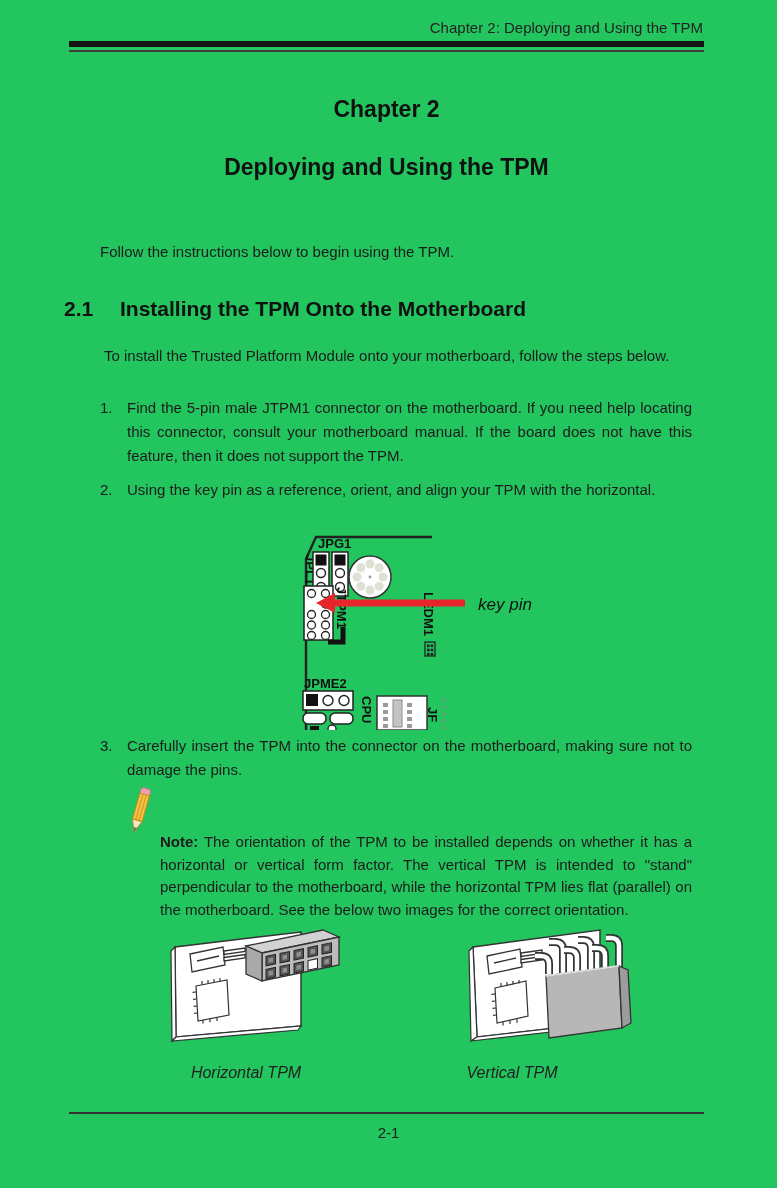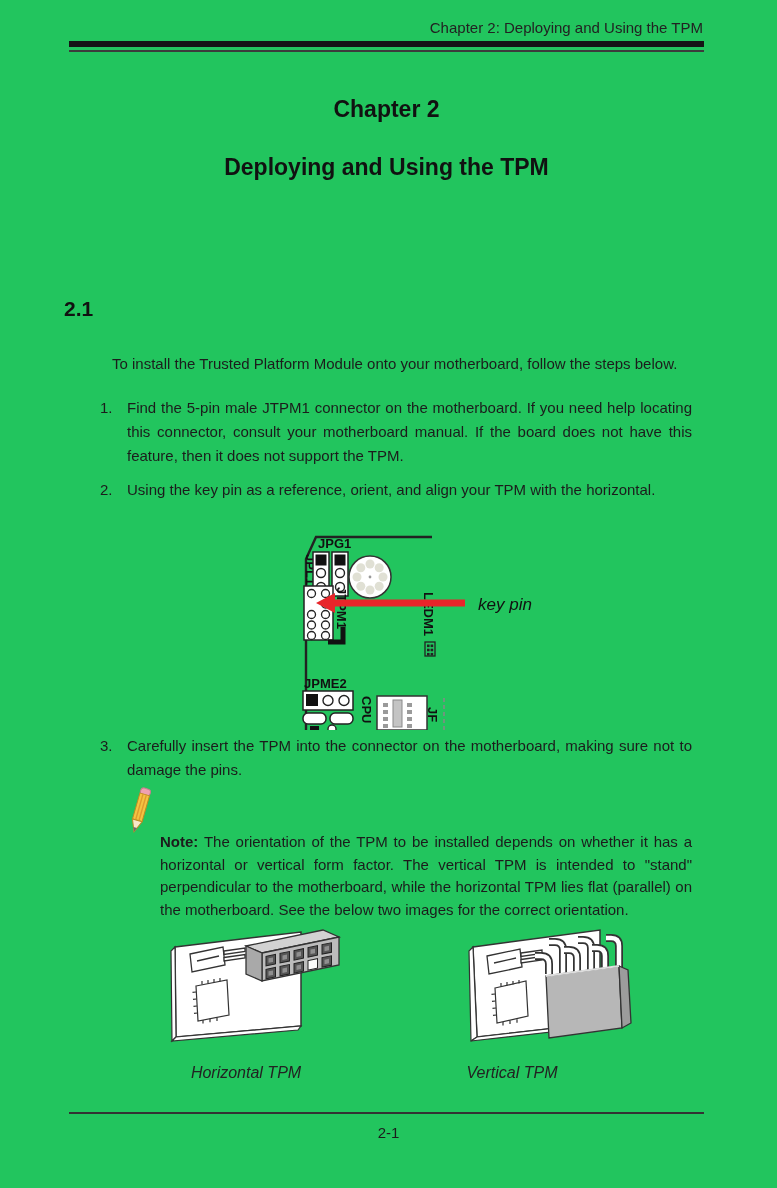--- a/index.html
+++ b/index.html
@@ -24,21 +24,21 @@
 
   .intro { position:absolute; top:243px; left:100px; width:592px; margin:0; font-size:15px; }
 
   .section-head {
     position:absolute; top:297px; left:64px; width:640px;
     display:flex; font-size:21px; font-weight:bold; color:#111;
   }
   .section-num { width:56px; flex:none; }
 
   .section-intro {
-    position:absolute; top:340px; left:100px; width:592px; margin:12px;
+    position:absolute; top:340px; left:100px; width:592px; margin:4px;
     font-size:15px; line-height:24px; text-align:justify;
   }
 
   .step { position:absolute; left:100px; width:592px; display:flex; font-size:15px; line-height:24px; }
   .step-num  { width:27px; flex:none; }
   .step-text { flex:1; text-align:justify; }
   .step-1 { top:396px; }
   .step-2 { top:478px; }
   .step-3 { top:734px; }
 
@@ -71,23 +71,25 @@
 
 <div class="page">
 
   <div class="running-head">Chapter 2: Deploying and Using the TPM</div>
   <div class="rule-thick"></div>
   <div class="rule-thin"></div>
 
   <h1 class="chapter-num">Chapter 2</h1>
   <h1 class="chapter-title">Deploying and Using the TPM</h1>
 
+  <p class="intro">Follow the instructions below to begin using the TPM.</p>
 
   <div class="section-head">
     <span class="section-num">2.1</span>
+    <span>Installing the TPM Onto the Motherboard</span>
   </div>
 
   <p class="section-intro">To install the Trusted Platform Module onto your motherboard, follow the steps below.</p>
 
   <div class="step step-1">
     <span class="step-num">1.</span>
     <div class="step-text">Find the 5-pin male JTPM1 connector on the motherboard. If you need help locating this connector, consult your motherboard manual. If the board does not have this feature, then it does not support the TPM.</div>
   </div>
   <div class="step step-2">
     <span class="step-num">2.</span>

